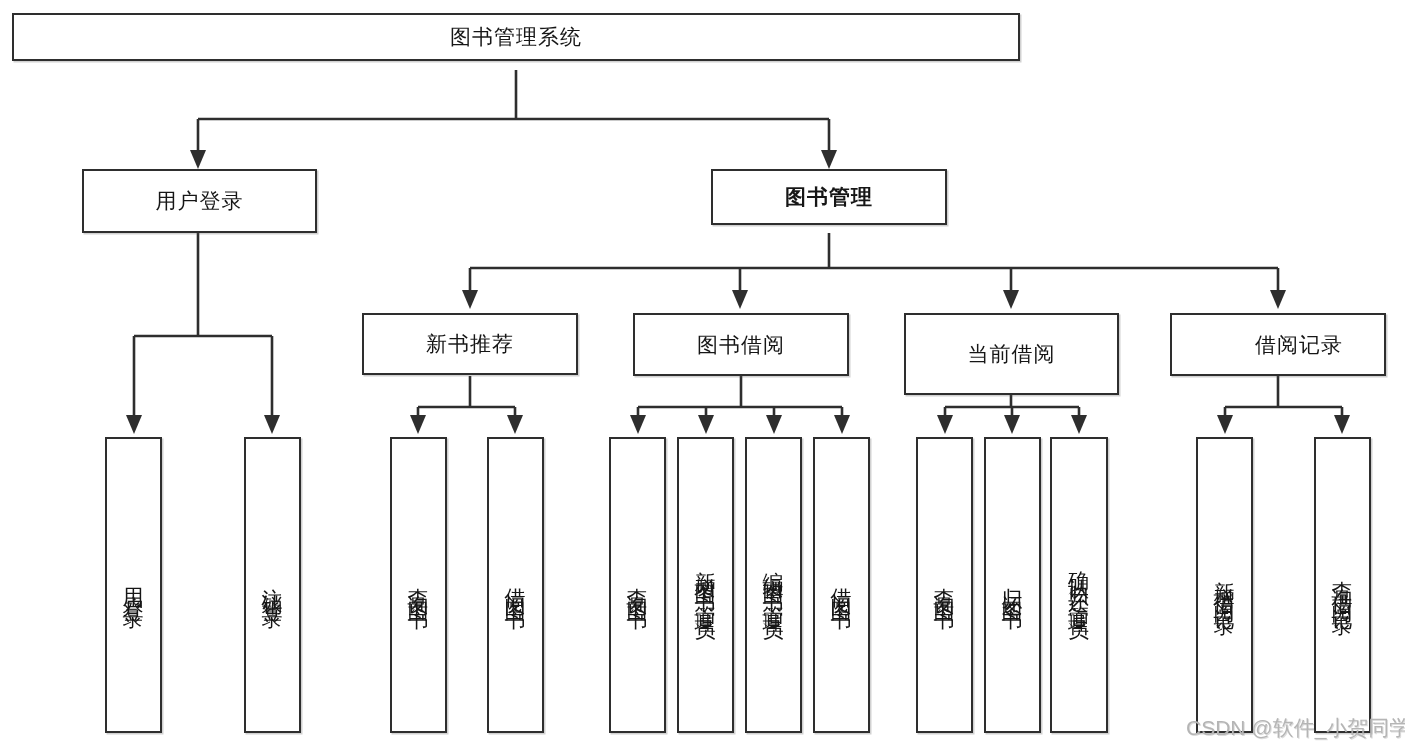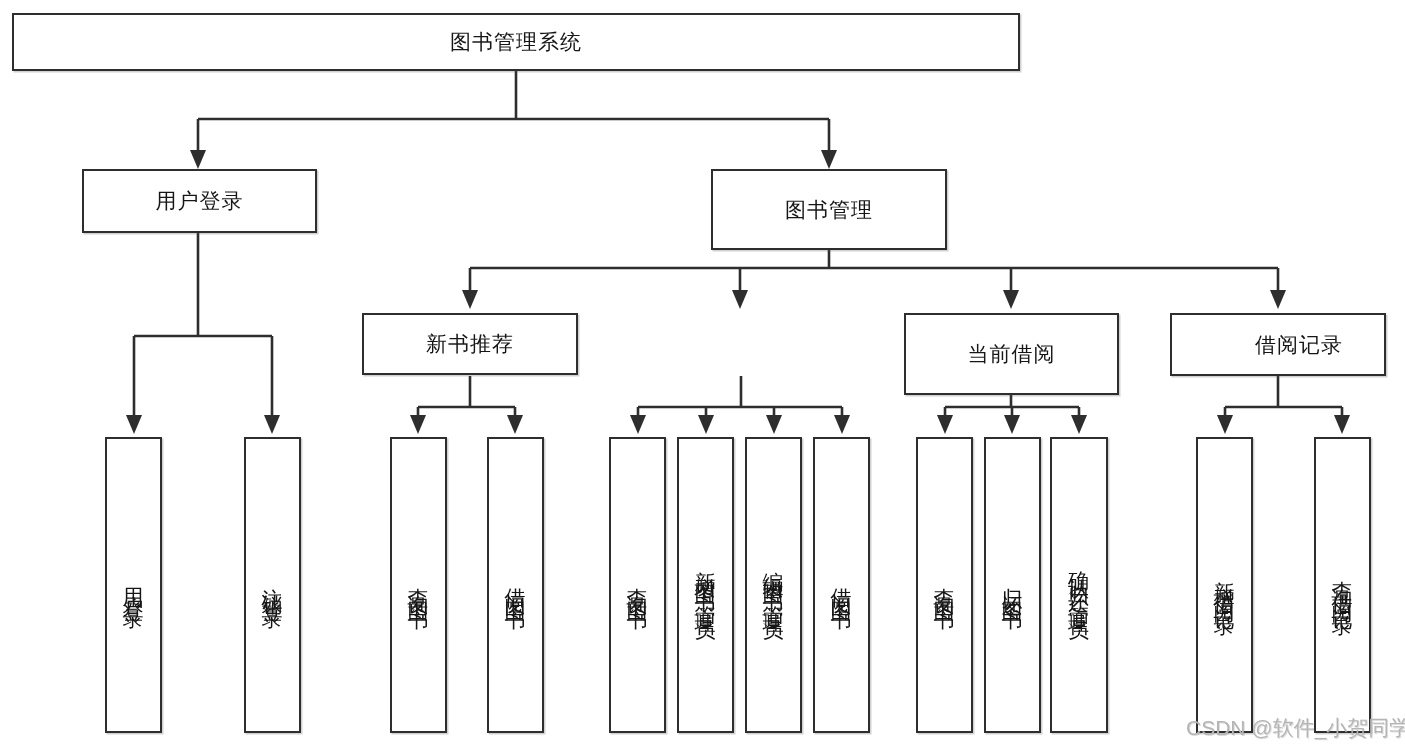--- a/index.html
+++ b/index.html
@@ -85,33 +85,36 @@
       <polygon points="766,415 782,415 774,434"></polygon>
       <polygon points="834,415 850,415 842,434"></polygon>
       <polygon points="937,415 953,415 945,434"></polygon>
       <polygon points="1004,415 1020,415 1012,434"></polygon>
       <polygon points="1071,415 1087,415 1079,434"></polygon>
       <polygon points="1217,415 1233,415 1225,434"></polygon>
       <polygon points="1334,415 1350,415 1342,434"></polygon>
     </g>
   </svg>
 
-  <div class="node" style="left:12px; top:13px; width:1008px; height:58px;">
+  <div class="node" style="left:12px; top:13px; width:1008px; height:48px;">
     <span class="lbl">图书管理系统</span>
   </div>
 
   <div class="node" style="left:82px; top:169px; width:235px; height:64px;">
     <span class="lbl">用户登录</span>
   </div>
-  <div class="node" style="left:711px; top:169px; width:236px; height:81px;">
+  <div class="node" style="left:711px; top:169px; width:236px; height:56px;font-weight:bold;">
     <span class="lbl">图书管理</span>
   </div>
 
   <div class="node" style="left:362px; top:313px; width:216px; height:62px;">
     <span class="lbl">新书推荐</span>
+  </div>
+  <div class="node" style="left:633px; top:313px; width:216px; height:63px;">
+    <span class="lbl">图书借阅</span>
   </div>
   <div class="node" style="left:904px; top:313px; width:215px; height:82px;">
     <span class="lbl">当前借阅</span>
   </div>
   <div class="node" style="left:1170px; top:313px; width:216px; height:63px;padding-left:42px;">
     <span class="lbl">借阅记录</span>
   </div>
 
   <div class="node leaf" style="left:105px; top:437px; width:57px; height:296px;">
     <span class="lbl">用户登录</span>

